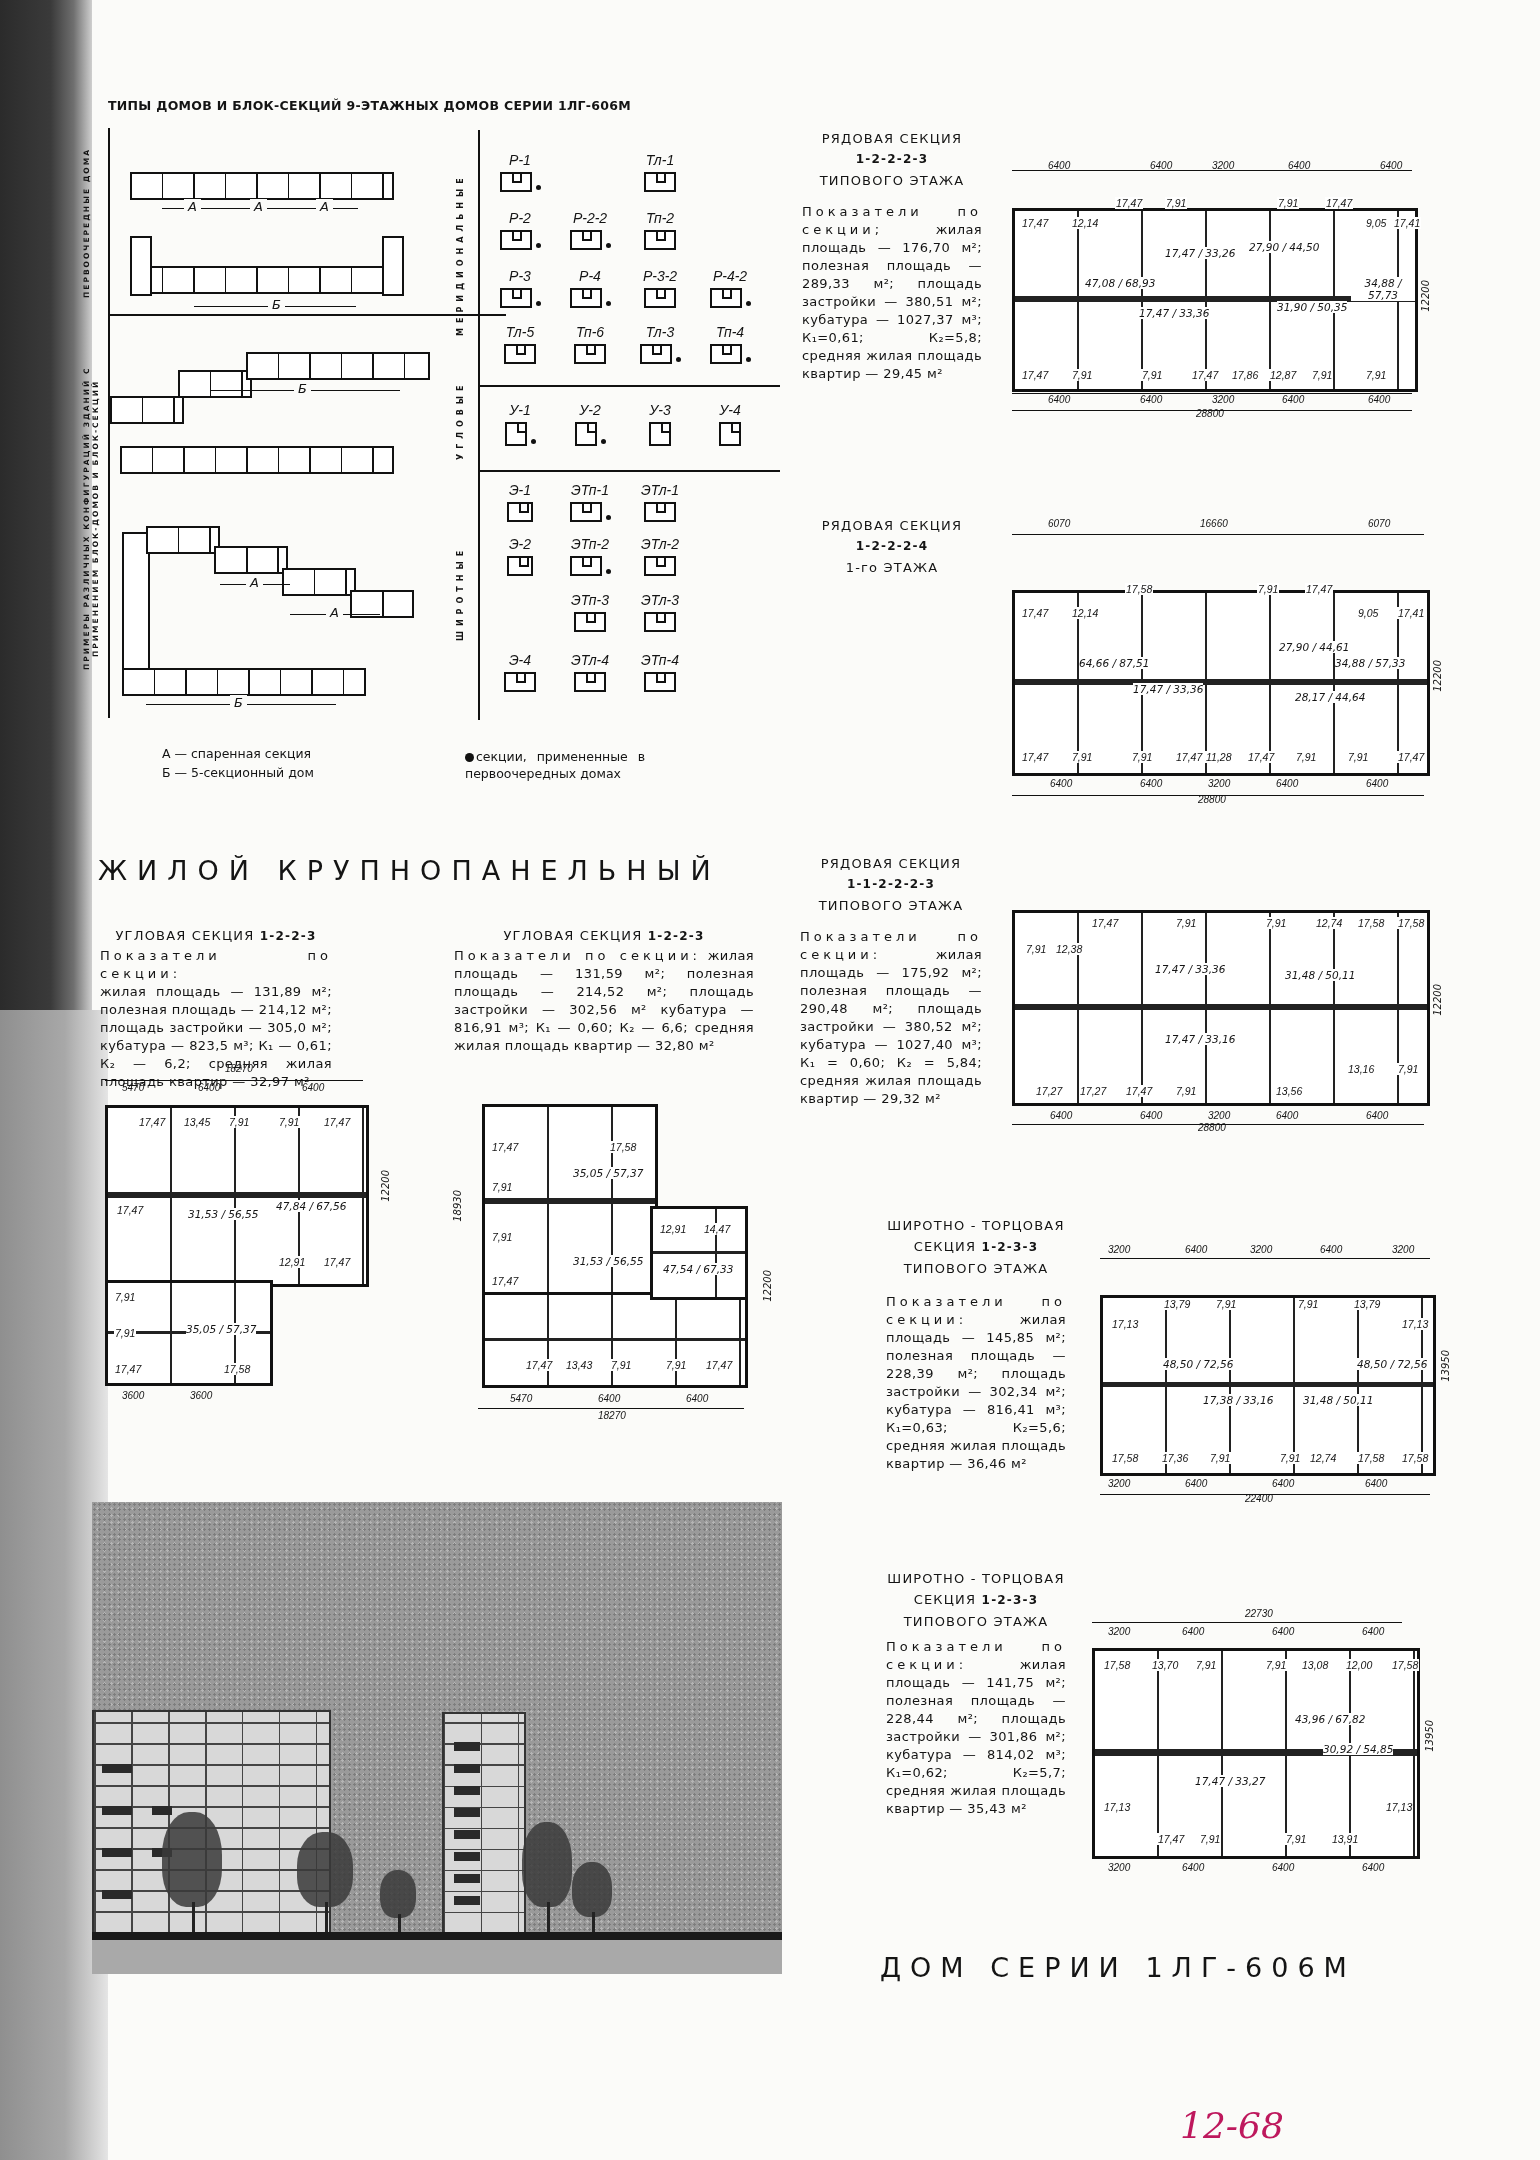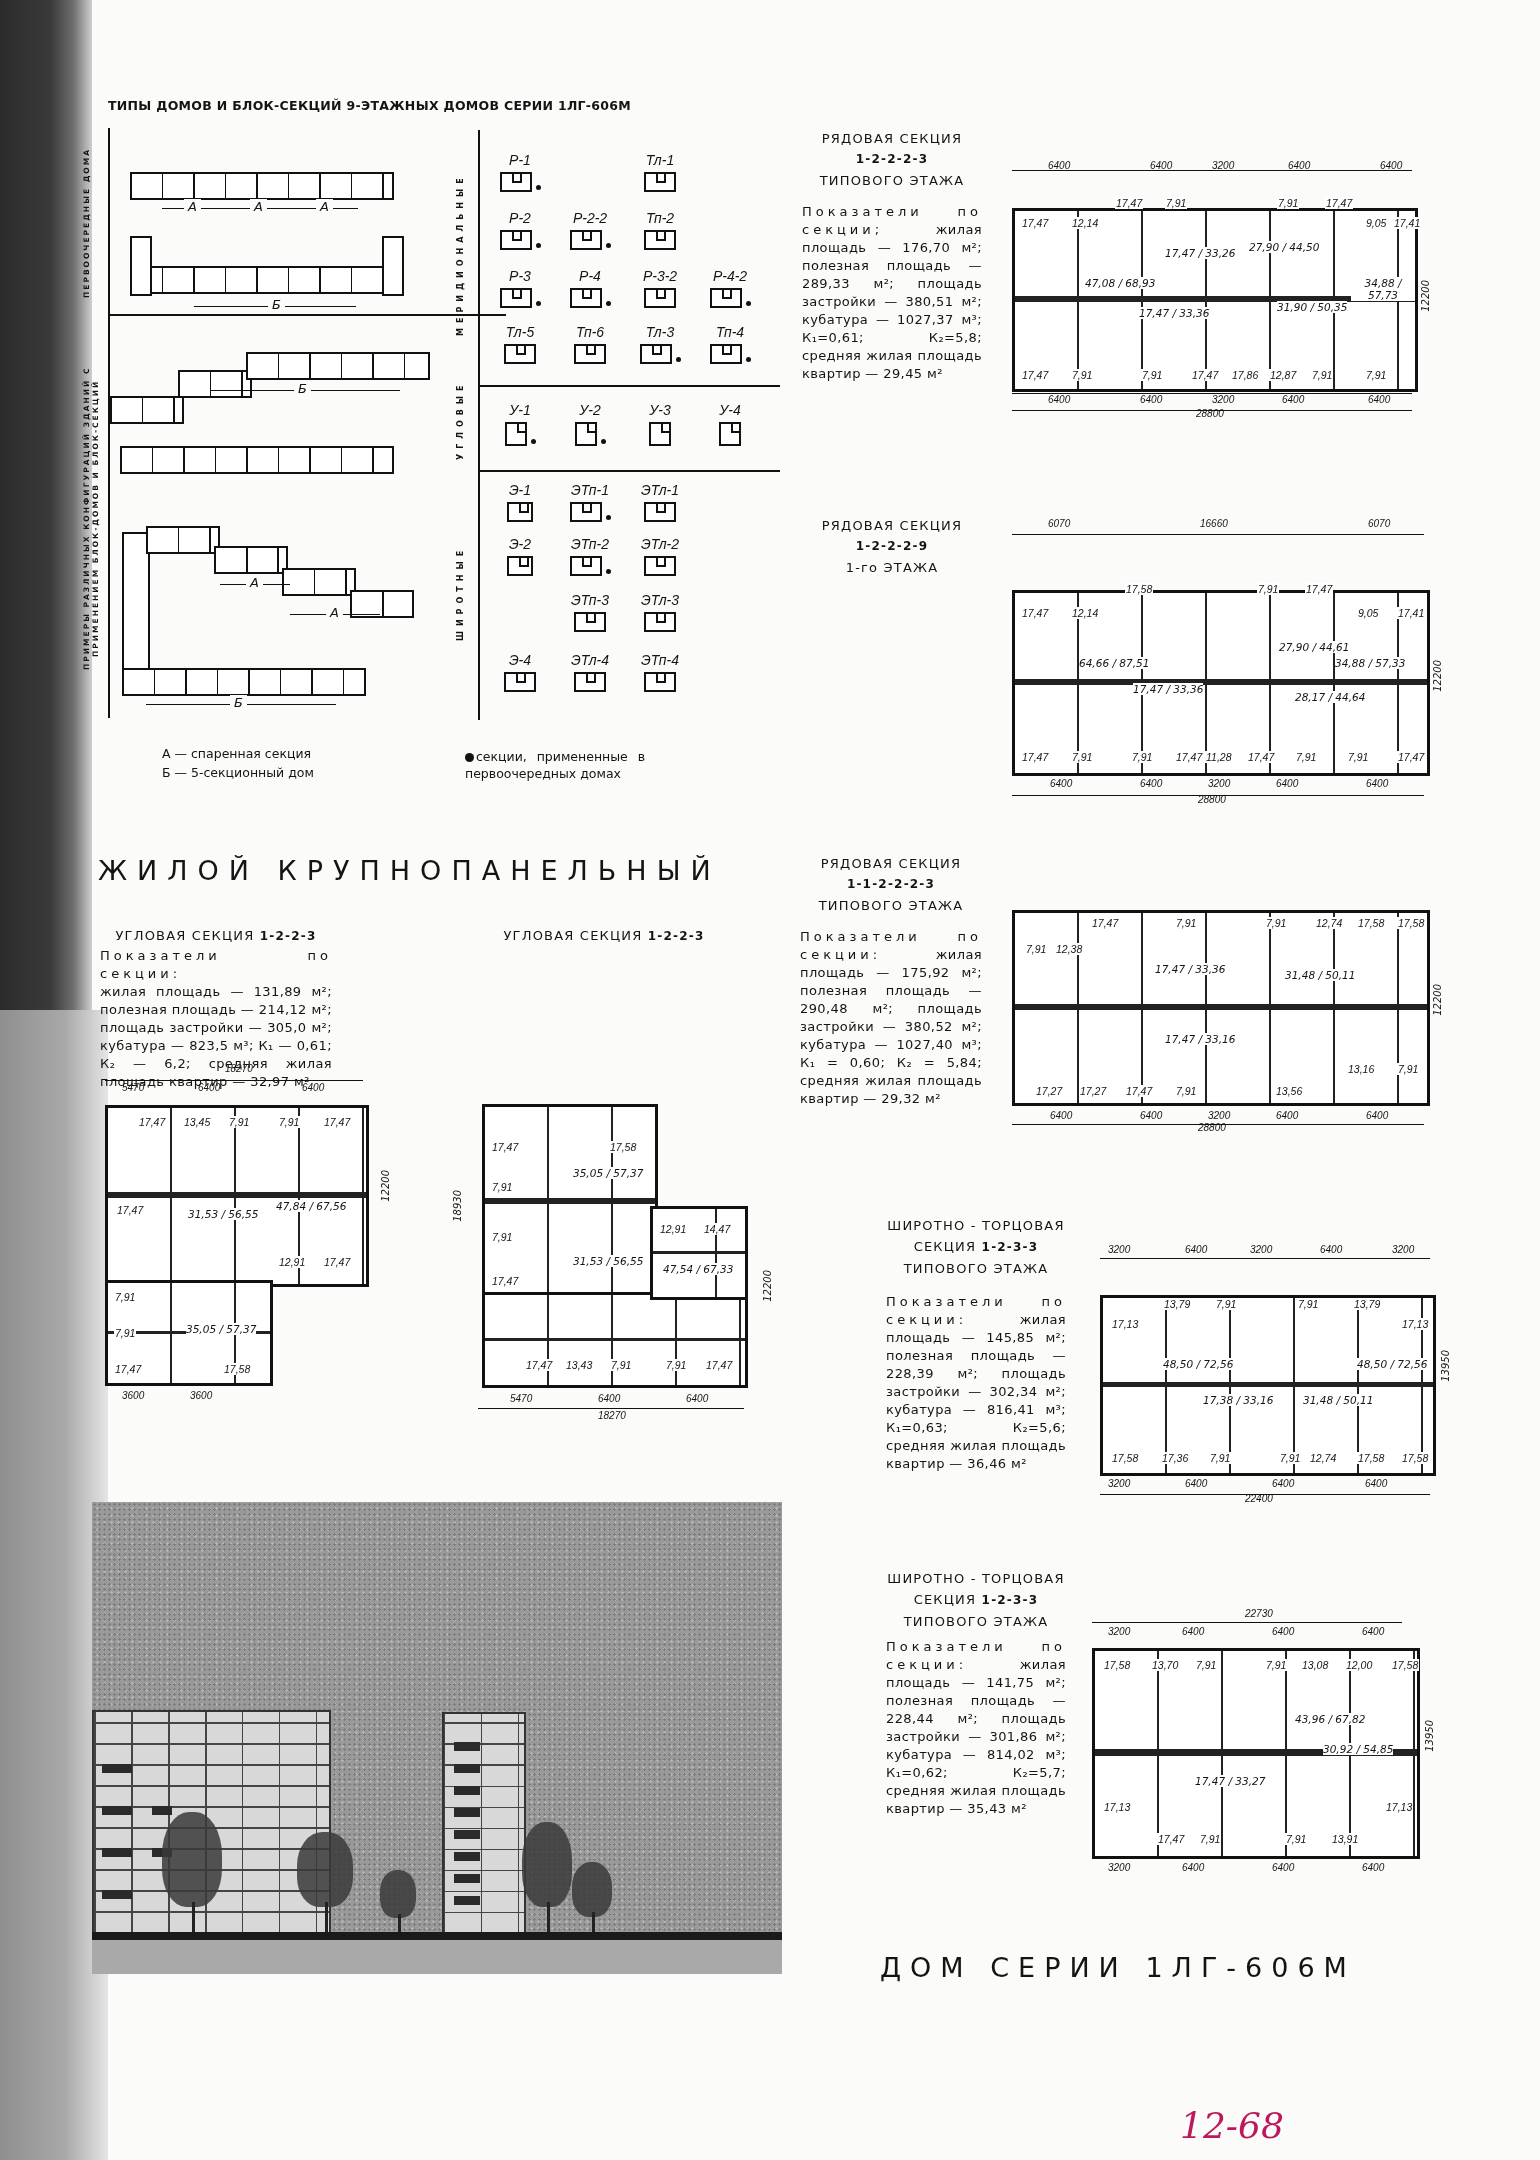--- a/index.html
+++ b/index.html
@@ -190,32 +190,33 @@
 <div class="abs big-title">ЖИЛОЙ КРУПНОПАНЕЛЬНЫЙ</div>
 
 <div class="abs" style="left:100px;top:925px;width:232px;">
   <div class="sec-head"><span>УГЛОВАЯ СЕКЦИЯ</span> <span class="sec-code">1-2-2-3</span></div>
   <div class="sec-body spaced">Показатели по секции:</div>
   <div class="sec-body">жилая площадь — 131,89 м²; полезная площадь — 214,12 м²; площадь застройки — 305,0 м²; кубатура — 823,5 м³; К₁ — 0,61; К₂ — 6,2; средняя жилая площадь квартир — 32,97 м²</div>
 </div>
 
 <div class="abs" style="left:454px;top:925px;width:300px;">
   <div class="sec-head"><span>УГЛОВАЯ СЕКЦИЯ</span> <span class="sec-code">1-2-2-3</span></div>
+  <div class="sec-body"><span class="spaced">Показатели по секции:</span> <span>жилая площадь — 131,59 м²; полезная площадь — 214,52 м²; площадь застройки — 302,56 м² кубатура — 816,91 м³; К₁ — 0,60; К₂ — 6,6; средняя жилая площадь квартир — 32,80 м²</span></div>
 </div>
 
 <div class="abs" style="left:802px;top:128px;width:180px;">
   <div class="sec-head">РЯДОВАЯ СЕКЦИЯ</div>
   <div class="sec-head sec-code">1-2-2-2-3</div>
   <div class="sec-head">ТИПОВОГО ЭТАЖА</div>
   <div class="sec-body" style="margin-top:12px;"><span class="spaced">Показатели по секции;</span> <span>жилая площадь — 176,70 м²; полезная площадь — 289,33 м²; площадь застройки — 380,51 м²; кубатура — 1027,37 м³; К₁=0,61; К₂=5,8; средняя жилая площадь квартир — 29,45 м²</span></div>
 </div>
 
 <div class="abs" style="left:802px;top:515px;width:180px;">
   <div class="sec-head">РЯДОВАЯ СЕКЦИЯ</div>
-  <div class="sec-head sec-code">1-2-2-2-9</div>
+  <div class="sec-head sec-code">1-2-2-2-4</div>
   <div class="sec-head">1-го ЭТАЖА</div>
 </div>
 
 <div class="abs" style="left:800px;top:853px;width:182px;">
   <div class="sec-head">РЯДОВАЯ СЕКЦИЯ</div>
   <div class="sec-head sec-code">1-1-2-2-2-3</div>
   <div class="sec-head">ТИПОВОГО ЭТАЖА</div>
   <div class="sec-body" style="margin-top:12px;"><span class="spaced">Показатели по секции:</span> <span>жилая площадь — 175,92 м²; полезная площадь — 290,48 м²; площадь застройки — 380,52 м²; кубатура — 1027,40 м³; К₁ = 0,60; К₂ = 5,84; средняя жилая площадь квартир — 29,32 м²</span></div>
 </div>
 

